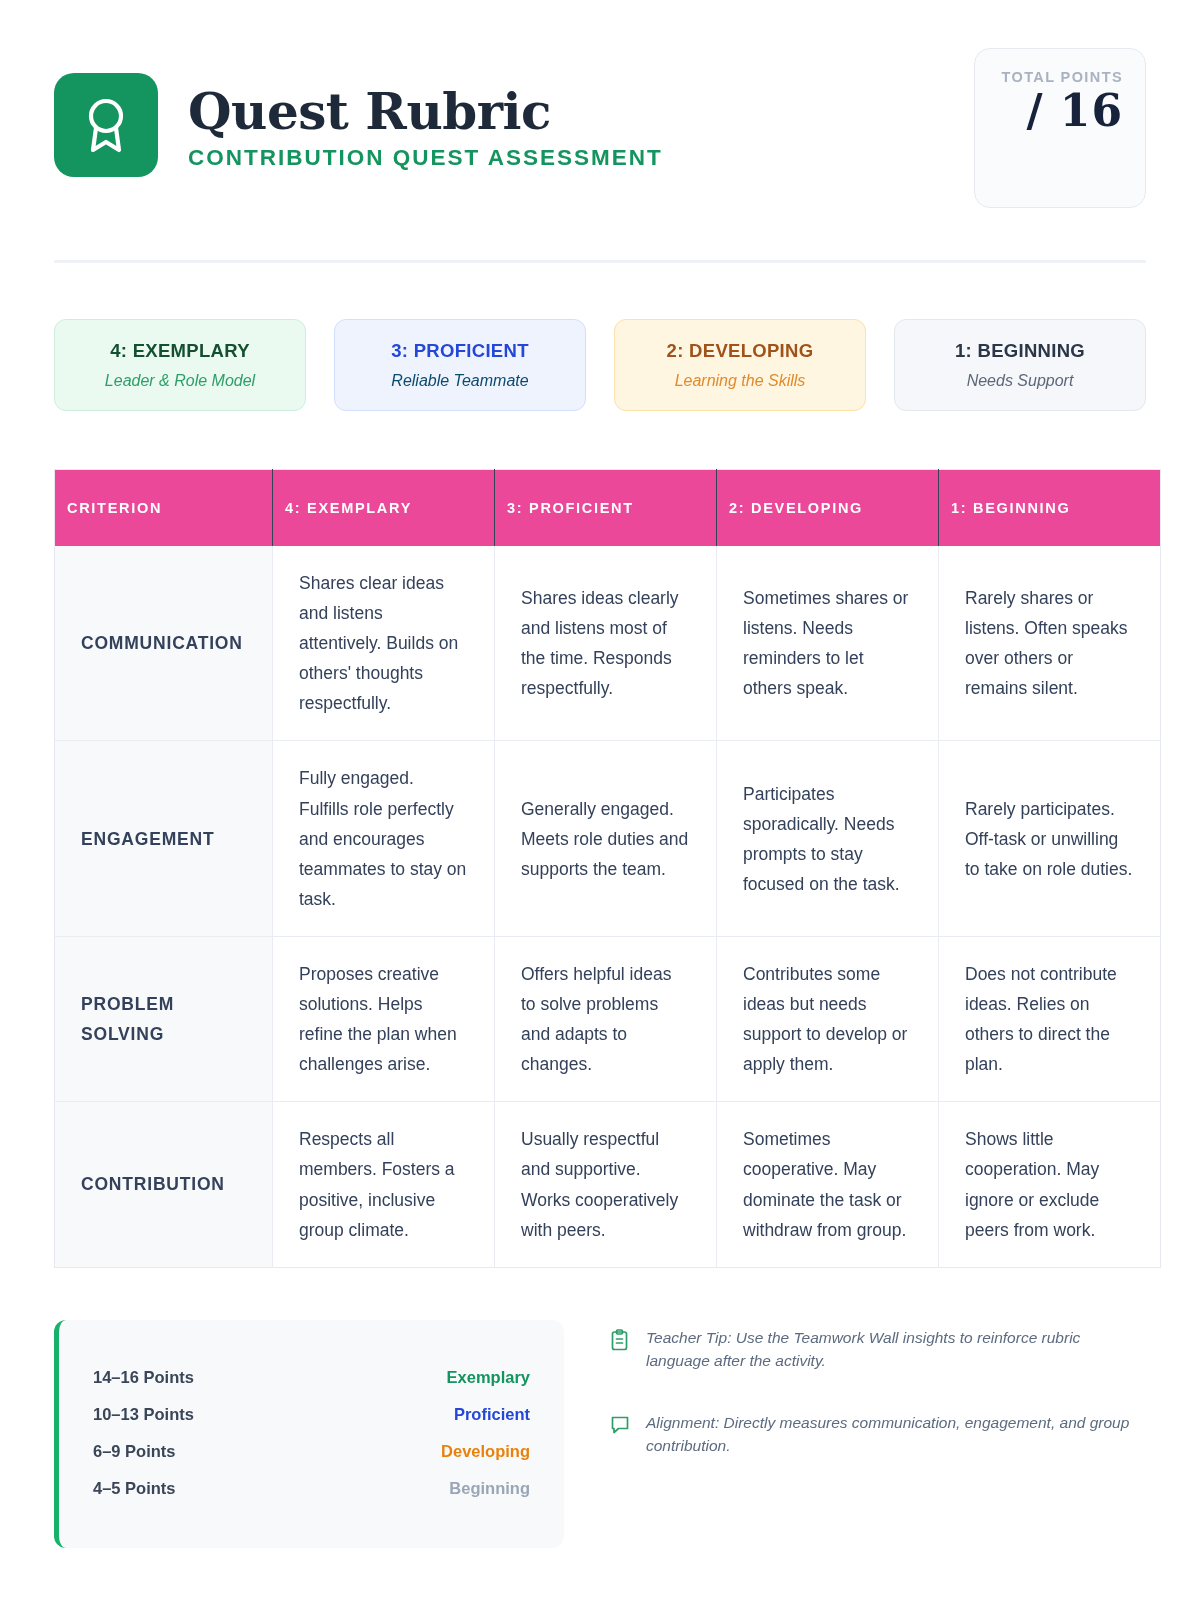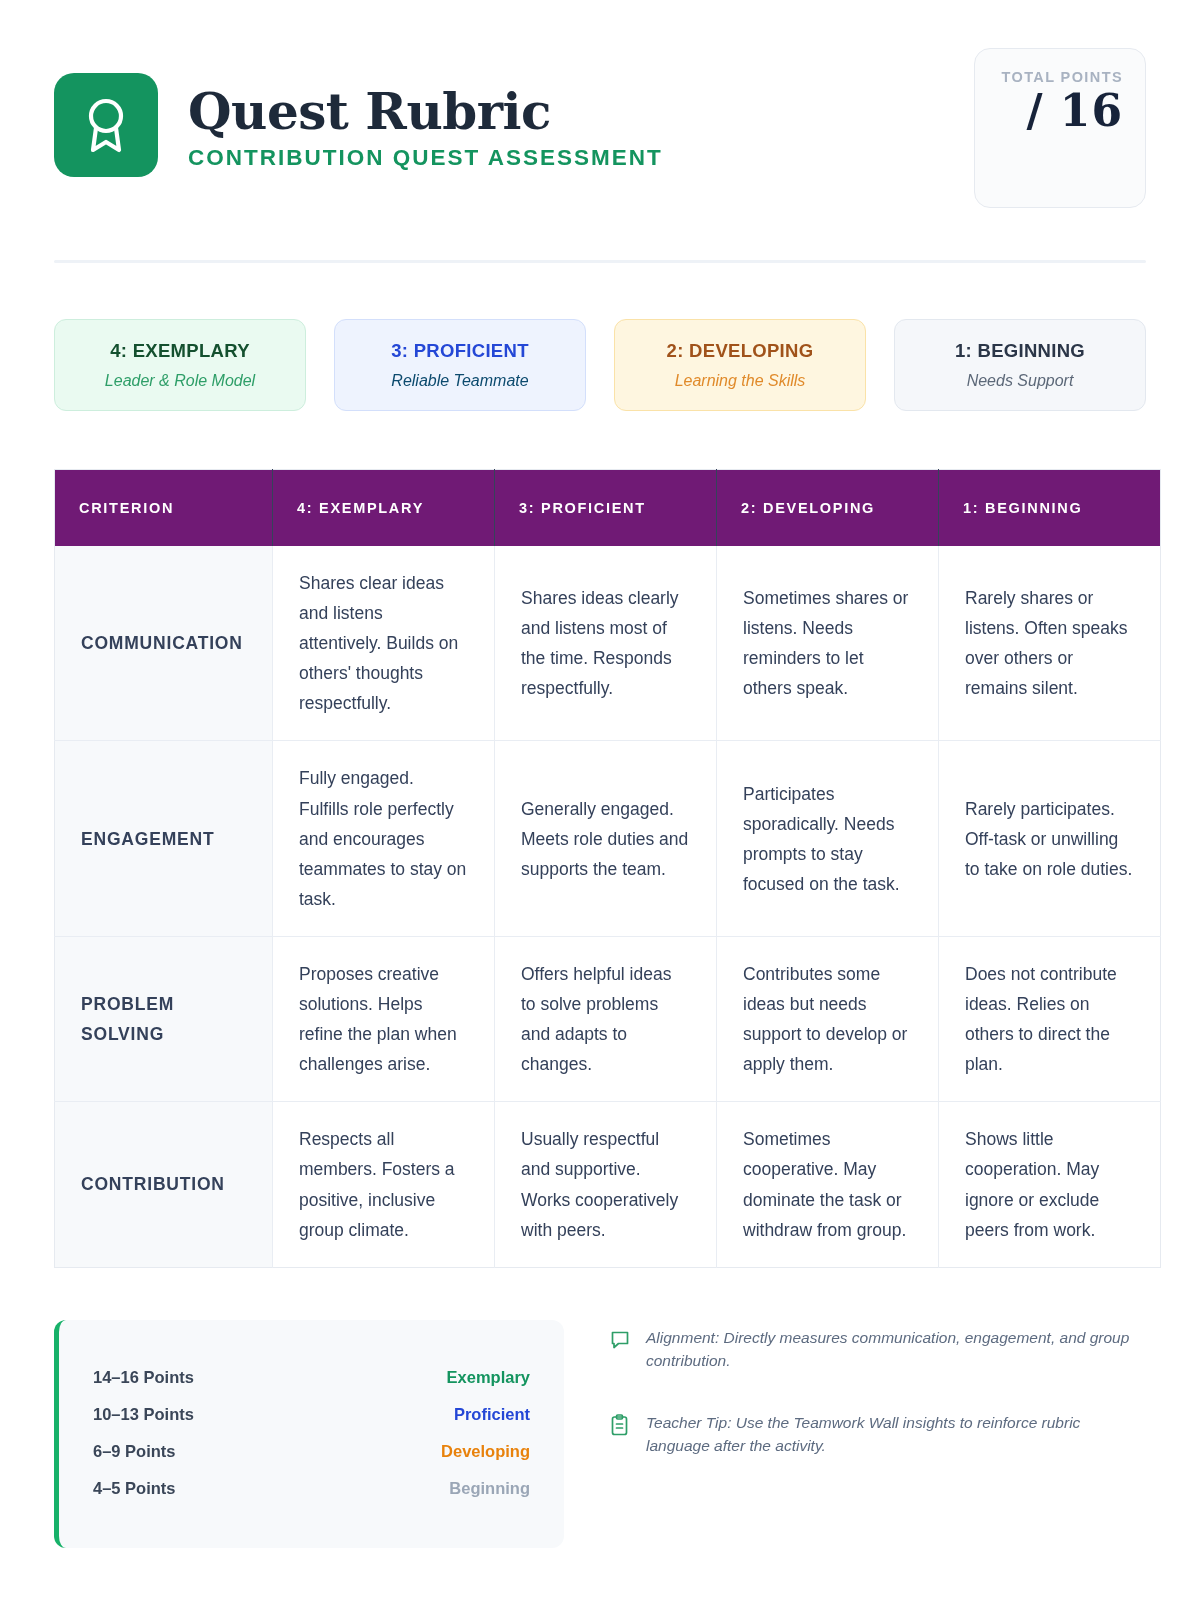--- a/index.html
+++ b/index.html
@@ -74,23 +74,23 @@
   .lv-1 .level-title { color: #2b3648; }
   .lv-1 .level-sub { color: #5c6878; }
 
   
   .rubric-table {
     margin-top: 58px; width: 100%; border-collapse: collapse;
     table-layout: fixed;
     border: 1px solid #e6eaf0;
   }
   .rubric-table thead th {
-    background: #701a75; color: #ffffff;
+    background: #ec4899; color: #ffffff;
     font-size: 14.5px; font-weight: bold; letter-spacing: 1.7px;
-    text-align: left; padding: 30px 24px; height: 64px;
+    text-align: left; padding: 30px 12px; height: 64px;
     border-right: 1px solid #36425a;
   }
   .rubric-table thead th:last-child { border-right: none; }
   .col-crit { width: 218px; }
   .col-lvl  { width: 222px; }
 
   .rubric-table tbody td {
     border-top: 1px solid #e9edf3;
     border-right: 1px solid #e9edf3;
     padding: 22px 26px;
@@ -241,35 +241,35 @@
         <span class="sg-range">6–9 Points</span>
         <span class="sg-label" style="color:#e8820c">Developing</span>
       </div>
       <div class="sg-row">
         <span class="sg-range">4–5 Points</span>
         <span class="sg-label" style="color:#9aa6b6">Beginning</span>
       </div>
     </div>
 
     <div class="notes">
-      <div class="note">
-        <span class="note-icon">
-          <svg width="20" height="20" viewBox="0 0 20 20" fill="none" stroke="#2e9e68" stroke-width="1.7" stroke-linecap="round" stroke-linejoin="round">
-            <path d="M2.5 3.5 h15 v11 h-9 l-4.5 4 v-4 h-1.5 z"></path>
-          </svg>
-        </span>
-        <span class="note-text">Alignment: Directly measures communication, engagement, and group contribution.</span>
-      </div>
       <div class="note">
         <span class="note-icon">
           <svg width="19" height="22" viewBox="0 0 19 22" fill="none" stroke="#2e9e68" stroke-width="1.7" stroke-linecap="round" stroke-linejoin="round">
             <rect x="2.5" y="3" width="14" height="17.5" rx="2"></rect>
             <rect x="6.5" y="1" width="6" height="4" rx="1.2"></rect>
             <line x1="6.5" y1="10" x2="12.5" y2="10"></line>
             <line x1="6.5" y1="14" x2="12.5" y2="14"></line>
           </svg>
         </span>
         <span class="note-text">Teacher Tip: Use the Teamwork Wall insights to reinforce rubric language after the activity.</span>
       </div>
+      <div class="note">
+        <span class="note-icon">
+          <svg width="20" height="20" viewBox="0 0 20 20" fill="none" stroke="#2e9e68" stroke-width="1.7" stroke-linecap="round" stroke-linejoin="round">
+            <path d="M2.5 3.5 h15 v11 h-9 l-4.5 4 v-4 h-1.5 z"></path>
+          </svg>
+        </span>
+        <span class="note-text">Alignment: Directly measures communication, engagement, and group contribution.</span>
+      </div>
     </div>
 
   </div>
 </div>
 
 </body></html>

